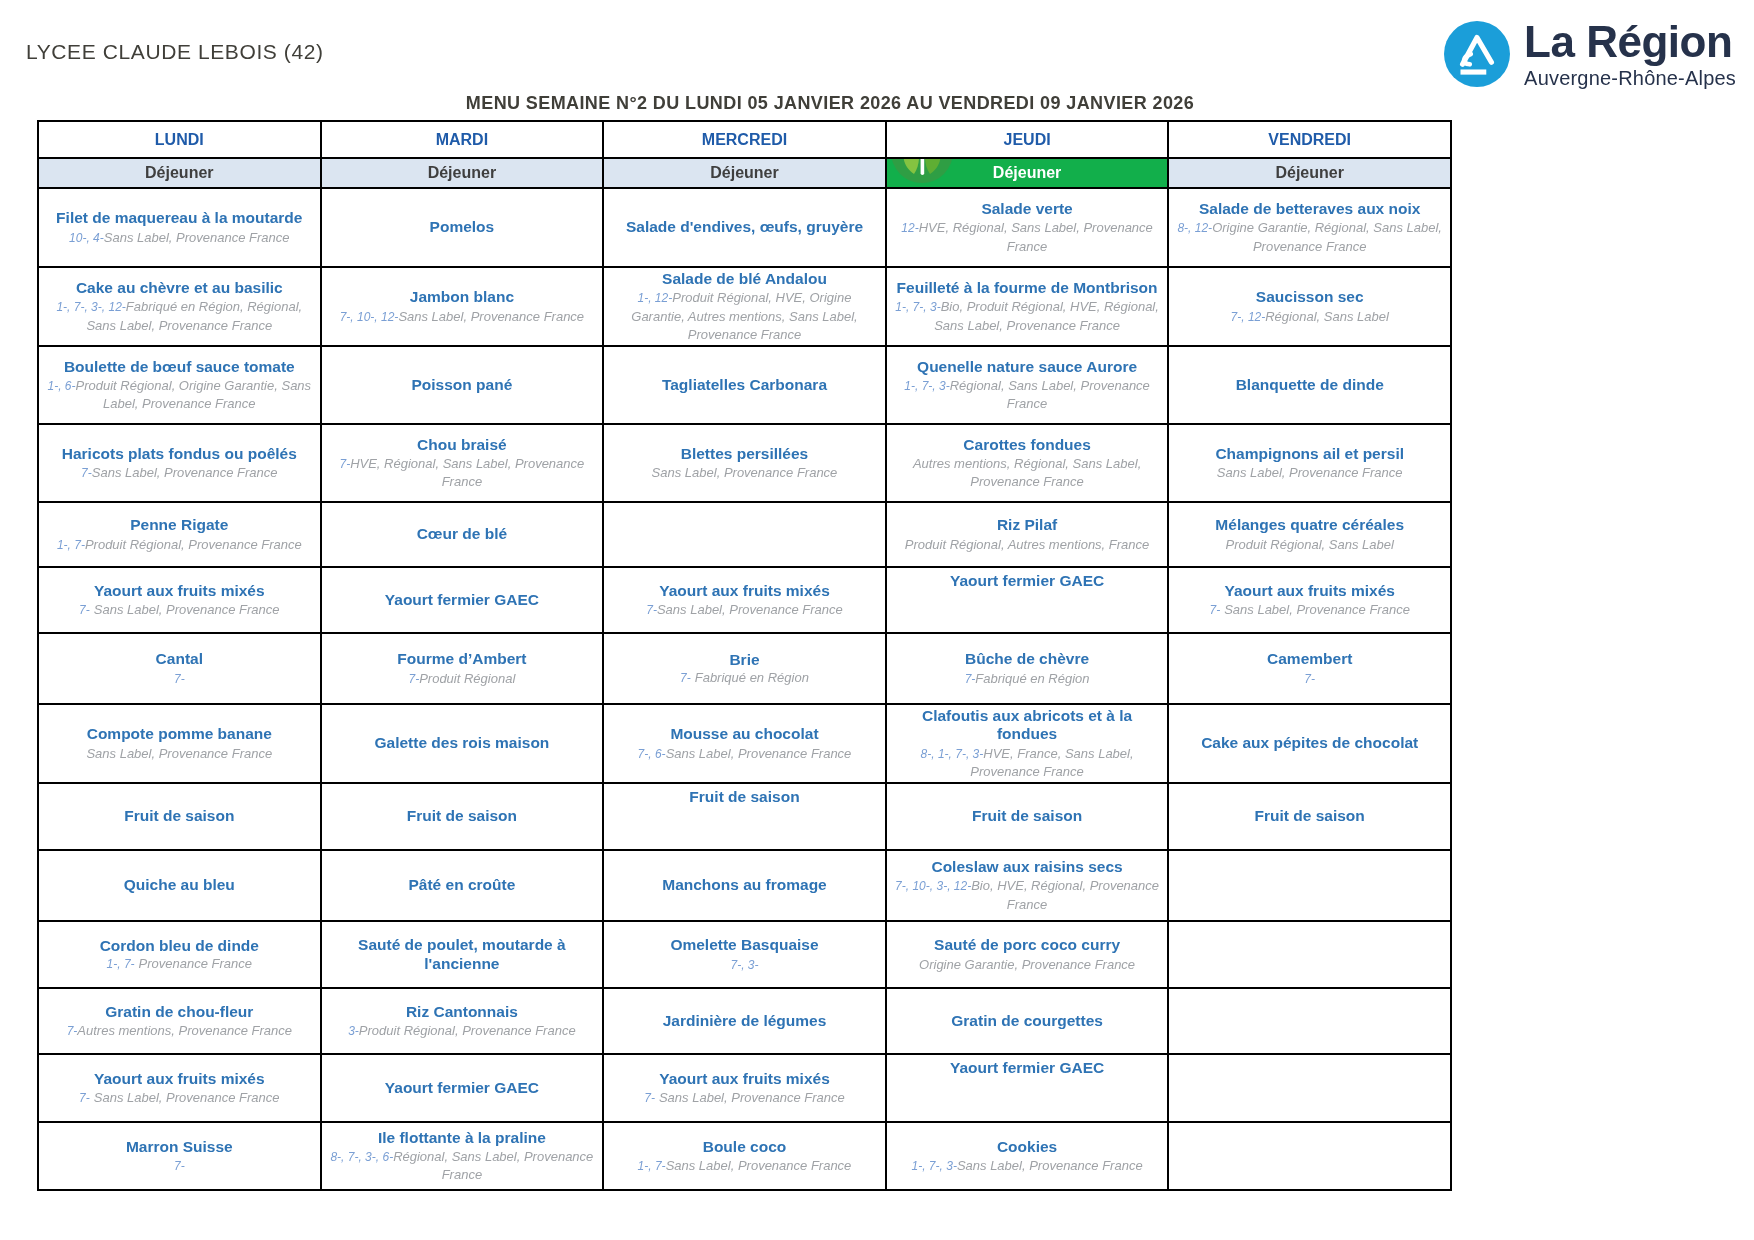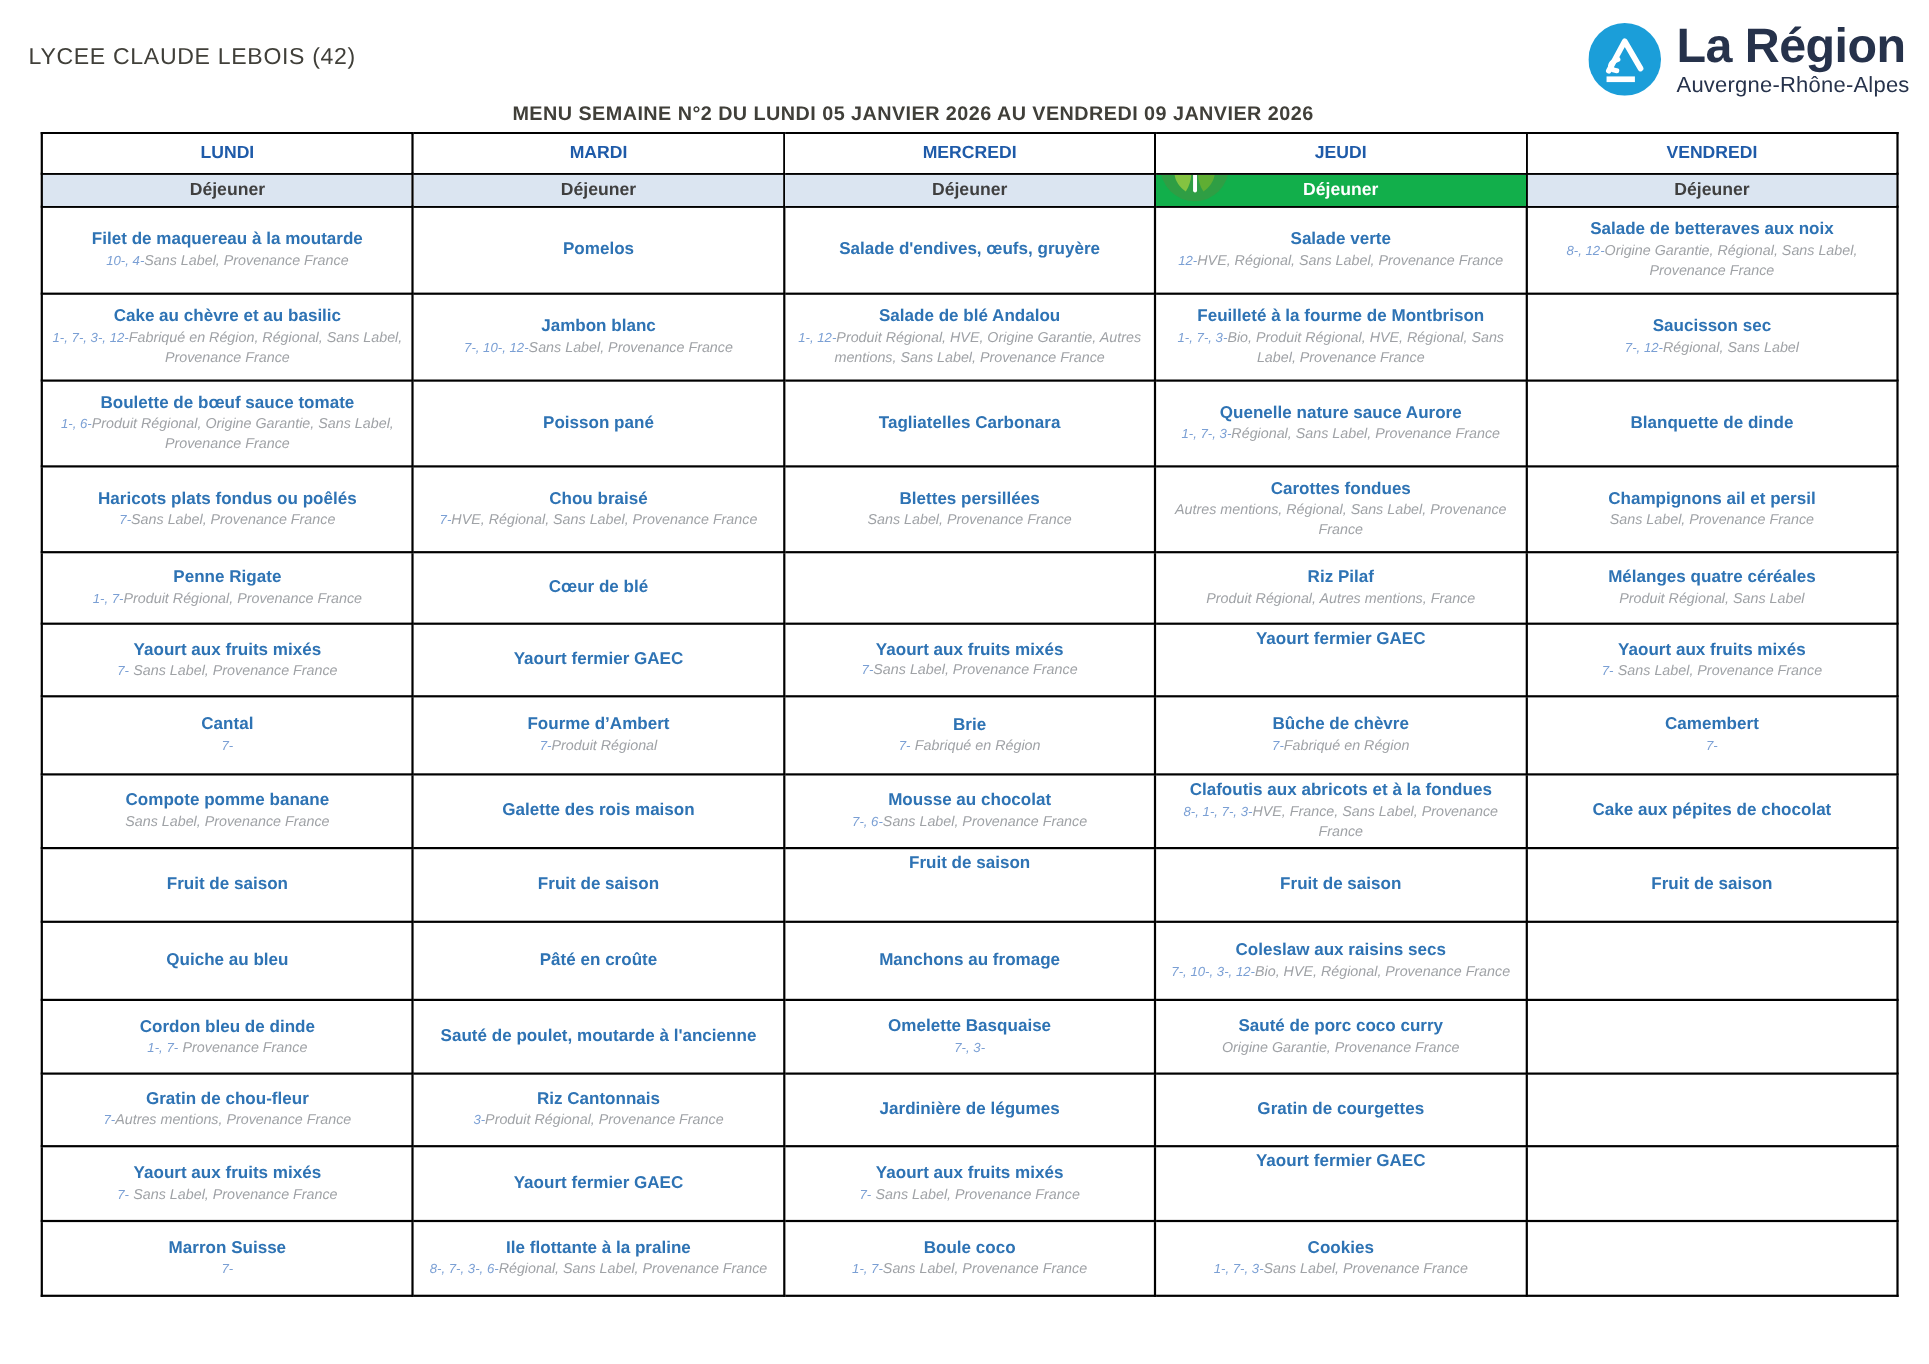--- a/index.html
+++ b/index.html
@@ -12,21 +12,21 @@
   }
   .school-name{position:absolute;left:26px;top:40px;font-size:21px;letter-spacing:.6px;color:var(--title-text);}
   .menu-title{position:absolute;left:200px;top:56px;width:1260px;text-align:center;
     font-size:18px;font-weight:bold;letter-spacing:.4px;color:var(--title-text);margin-top:37px;}
   .logo-block{position:absolute;right:18px;top:20px;display:flex;align-items:center;gap:14px;}
   .logo-mark{width:66px;height:66px;flex:none;}
   .logo-text{display:flex;flex-direction:column;line-height:1;}
   .logo-brand{font-size:44px;font-weight:bold;color:var(--logo-navy);letter-spacing:-.5px;}
   .logo-region{font-size:20px;color:var(--logo-navy);margin-top:4px;letter-spacing:.2px;}
 
-  table.menu{position:absolute;left:37px;top:120px;width:1689px;border-collapse:collapse;table-layout:fixed;border-radius:11px;}
+  table.menu{position:absolute;left:37px;top:120px;width:1415px;border-collapse:collapse;table-layout:fixed;border-radius:11px;}
   table.menu td{border:2px solid var(--border);padding:2px 8px;text-align:center;vertical-align:middle;overflow:hidden;}
   td.day{color:var(--day-text);font-weight:bold;font-size:16px;background:#fff;position:relative;}
   td.meal{background:var(--meal-header-bg);color:var(--meal-header-text);font-weight:bold;font-size:16px;position:relative;}
   td.meal.green{background:var(--highlight-green);color:#fff;}
   td.dish{background:#fff;}
   td.dish.vtop{vertical-align:top;padding-top:4px;}
   .dname{color:var(--dish-text);font-weight:bold;font-size:15.5px;line-height:1.18;}
   .allg{color:var(--allergen-text);font-style:italic;font-size:12px;line-height:1.15;min-height:14px;margin-top:1px;}
   .lbls{color:var(--label-text);font-style:italic;font-size:13px;line-height:1.25;margin-top:1px;}
   .dline{font-style:italic;font-size:13px;line-height:1.25;margin-top:1px;}

